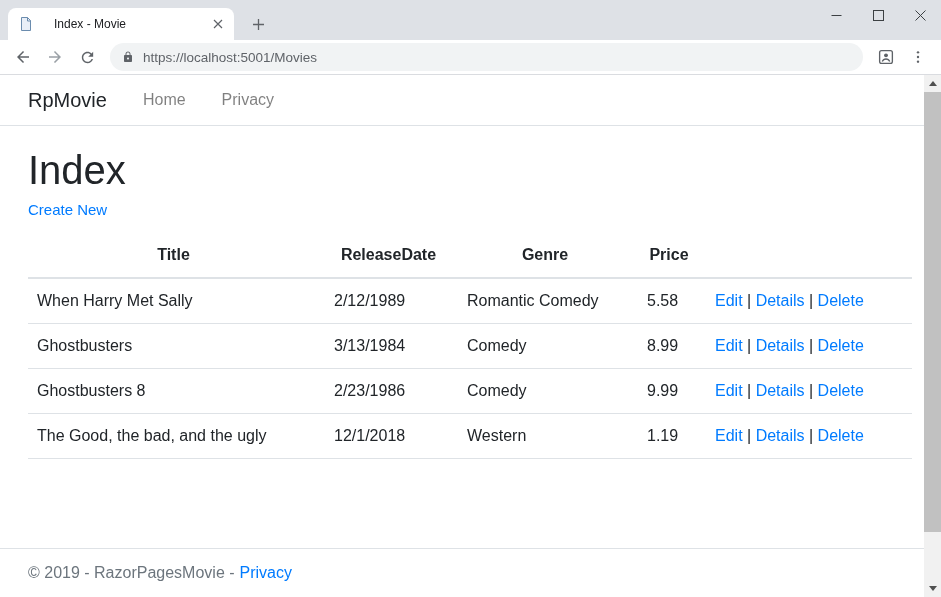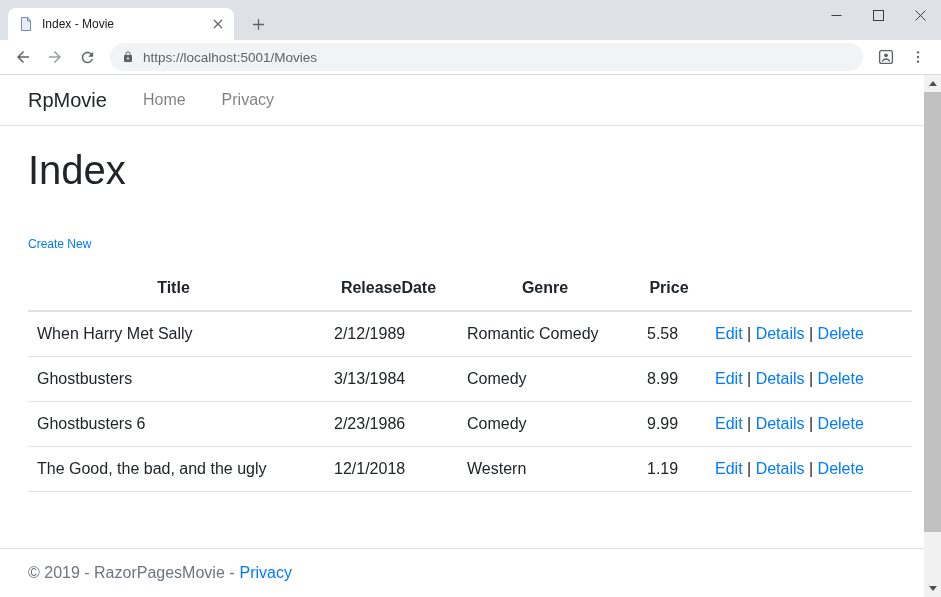--- a/index.html
+++ b/index.html
@@ -4,21 +4,21 @@
 <style>
   * { box-sizing: border-box; margin: 0; padding: 0; }
   html,body { width: 941px; height: 597px; }
   body { font-family: "Liberation Sans", sans-serif; background: #fff; overflow: hidden; }
 
   .window { position: relative; width: 941px; height: 597px; background: #fff; overflow: hidden; }
 
   
   .titlebar { position: relative; height: 40px; background: #dee1e6; }
   .tab { position: absolute; left: 8px; top: 8px; width: 226px; height: 32px; background: #fff;
-         border-radius: 8px 8px 0 0; display: flex; align-items: center; padding: 0 8px 0 10px; gap: 8px; }
+         border-radius: 8px 8px 0 0; display: flex; align-items: center; padding: 0 8px 0 10px; gap: 20px; }
   .tab-title { flex: 1; font-size: 12px; color: #202124; white-space: nowrap; overflow: hidden; }
   .tab-close, .newtab { display: flex; align-items: center; justify-content: center; cursor: default; }
   .tab-close { width: 16px; height: 16px; border-radius: 50%; }
   .newtab { position: absolute; left: 246px; top: 12px; width: 24px; height: 24px; }
   .win-controls { position: absolute; right: 0; top: 0; height: 30px; display: flex; }
   .win-btn { width: 42px; height: 30px; display: flex; align-items: center; justify-content: center; }
 
   
   .toolbar { height: 35px; background: #fff; border-bottom: 1px solid #dadce0;
              display: flex; align-items: center; padding: 0 8px; gap: 2px; }
@@ -33,21 +33,21 @@
 
   
   .site-nav { height: 51px; background: #fff; border-bottom: 1px solid #dee2e6;
               display: flex; align-items: center; padding: 0 28px; gap: 14px; }
   .brand { font-size: 20px; color: #212529; text-decoration: none; margin-right: 14px; }
   .nav-link { font-size: 16px; color: rgba(0,0,0,.5); text-decoration: none; padding: 8px; margin-right: 6px; }
 
   
   .main { padding: 21px 12px 0 28px; }
   .page-title { font-size: 40px; font-weight: 500; line-height: 1.15; color: #212529; margin-bottom: 8px; }
-  .create-link { display: inline-block; font-size: 12px; color: #007bff; text-decoration: none; margin-bottom: 15px; margin-top: 36px; }
+  .create-link { display: inline-block; font-size: 15px; color: #007bff; text-decoration: none; margin-bottom: 15px; }
 
   table.movies { width: 100%; border-collapse: collapse; font-size: 16px; color: #212529; }
   table.movies th { text-align: center; font-weight: 700; padding: 13px 12px; border-bottom: 2px solid #dee2e6; }
   table.movies td { padding: 13px 12px; border-bottom: 1px solid #dee2e6; }
   table.movies th:nth-child(1), table.movies td:nth-child(1) { width: 294px; padding-left: 9px; }
   table.movies th:nth-child(2), table.movies td:nth-child(2) { width: 133px; }
   table.movies th:nth-child(3), table.movies td:nth-child(3) { width: 180px; }
   table.movies th:nth-child(4), table.movies td:nth-child(4) { width: 68px; }
   table.movies a { color: #007bff; text-decoration: none; text-align: right; }
   .sep { color: #212529; }
@@ -184,21 +184,21 @@
                 <td><a href="#">Edit</a><span class="sep"> | </span><a href="#">Details</a><span class="sep"> | </span><a href="#">Delete</a></td>
               </tr>
               <tr>
                 <td>Ghostbusters</td>
                 <td>3/13/1984</td>
                 <td>Comedy</td>
                 <td>8.99</td>
                 <td><a href="#">Edit</a><span class="sep"> | </span><a href="#">Details</a><span class="sep"> | </span><a href="#">Delete</a></td>
               </tr>
               <tr>
-                <td>Ghostbusters 6</td>
+                <td>Ghostbusters 8</td>
                 <td>2/23/1986</td>
                 <td>Comedy</td>
                 <td>9.99</td>
                 <td><a href="#">Edit</a><span class="sep"> | </span><a href="#">Details</a><span class="sep"> | </span><a href="#">Delete</a></td>
               </tr>
               <tr>
                 <td>The Good, the bad, and the ugly</td>
                 <td>12/1/2018</td>
                 <td>Western</td>
                 <td>1.19</td>

